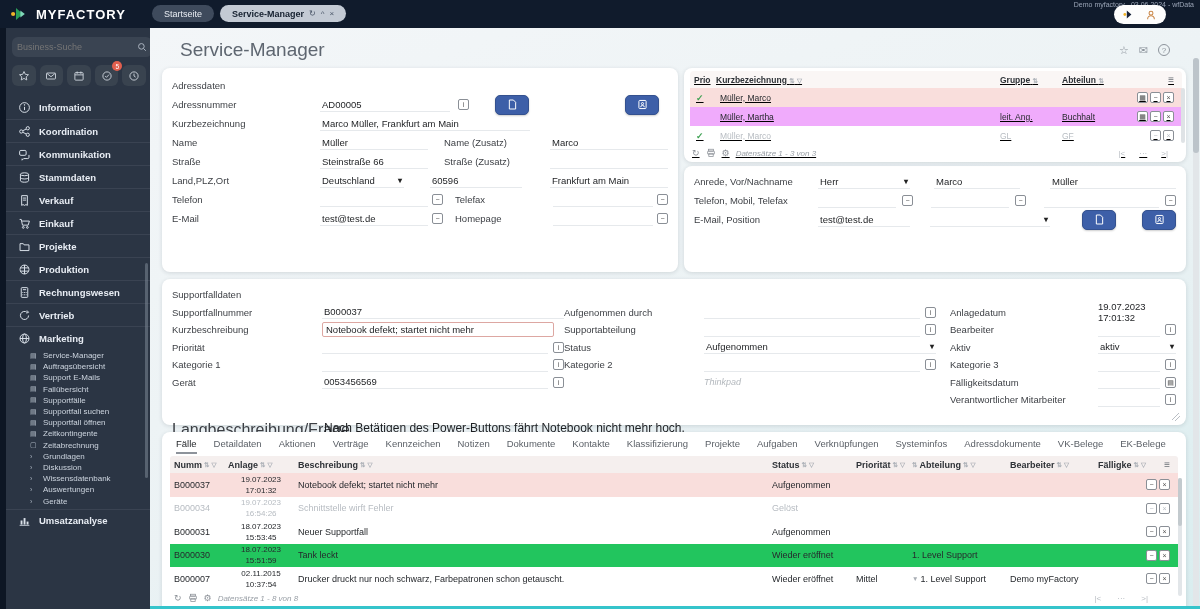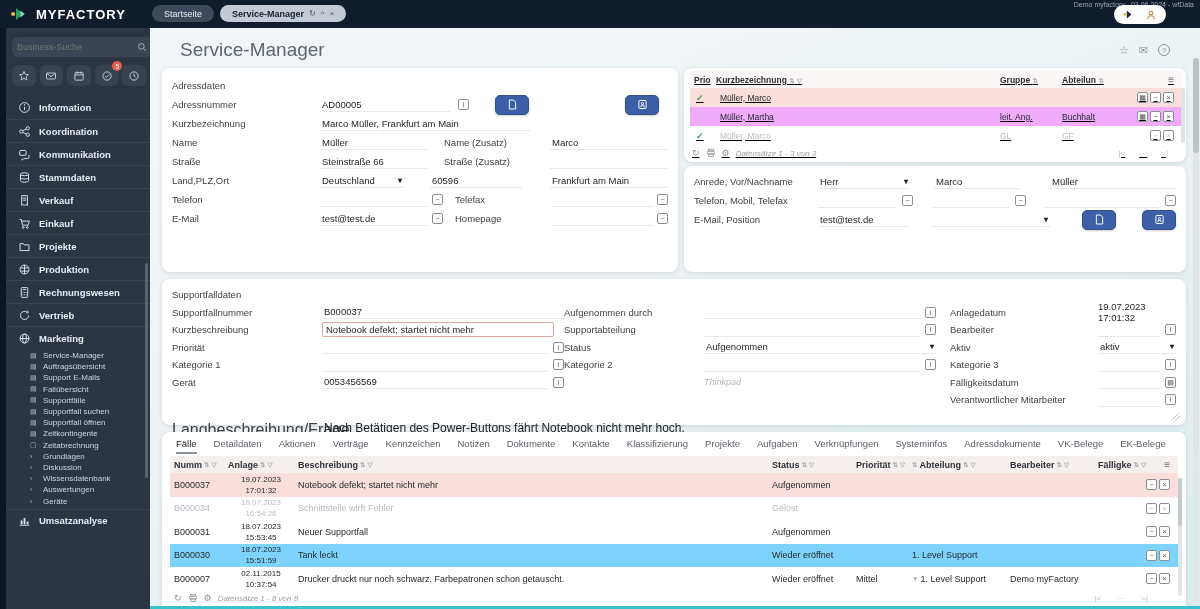--- a/index.html
+++ b/index.html
@@ -105,21 +105,21 @@
   .tabs-panel { margin-top:7px; padding:5px 8px 4px 8px; position:relative; height:194px; }
   .tabsbar { display:flex; gap:17px; font-size:9.5px; color:#5a5f66; padding:1px 6px 0 6px; height:19px; align-items:flex-start; }
   .tab { cursor:pointer; padding-bottom:3px; }
   .tab.active { color:#1f2226; border-bottom:2px solid #8d939b; }
   .case-grid { font-size:9px; }
   .ch, .cr { display:grid; grid-template-columns:54px 70px 1fr 84px 56px 98px 88px 44px 40px; align-items:center; }
   .ch { height:17px; background:#f5efee; font-weight:bold; color:#2e3237; font-size:9px; border-radius:3px 3px 0 0; }
   .ch > div, .cr > div { padding-left:4px; display:flex; align-items:center; gap:2px; }
   .cr { height:23.5px; color:#26292d; }
   .cr.hl { background:#f9dedc; }
-  .cr.alt { background:#7dd3fc;text-align:right; }
+  .cr.alt { background:#22c55e;text-align:right; }
   .cr.muted, .cr.muted * { color:#b7bcc2 !important; }
   .dt { display:flex; flex-direction:column; line-height:9px; font-size:8px; }
   .desc { font-size:9px; }
   .cs-scroll { position:absolute; right:4px; top:46px; width:4px; height:118px; background:#e2e6e9; border-radius:2px; }
   .cs-scroll .thumb { width:4px; height:48px; background:#c3cace; border-radius:2px; }
   .case-footer { display:flex; align-items:center; height:15px; font-size:8px; gap:6px; padding-left:4px; }
   .neu-row { display:flex; justify-content:flex-end; padding:2px 2px 0 0; }
 
   .btn { background:#3d5fa8; border:1px solid #34518f; color:#fff; font-size:9px; padding:0 14px; height:18px; border-radius:5px; display:flex; align-items:center; justify-content:center; cursor:pointer; box-shadow:0 1px 3px rgba(0,0,0,.25); font-family:"Liberation Sans",sans-serif; }
   .bottombar { display:flex; align-items:flex-end; margin-top:7px; }

